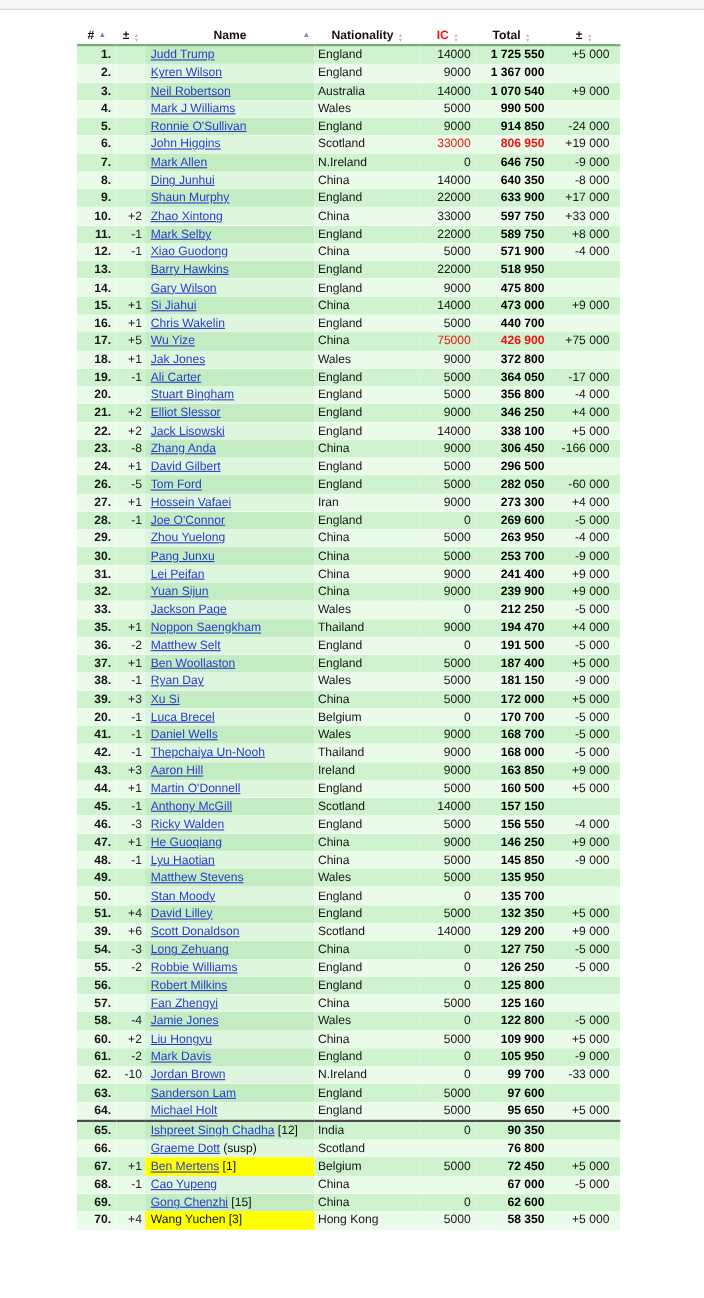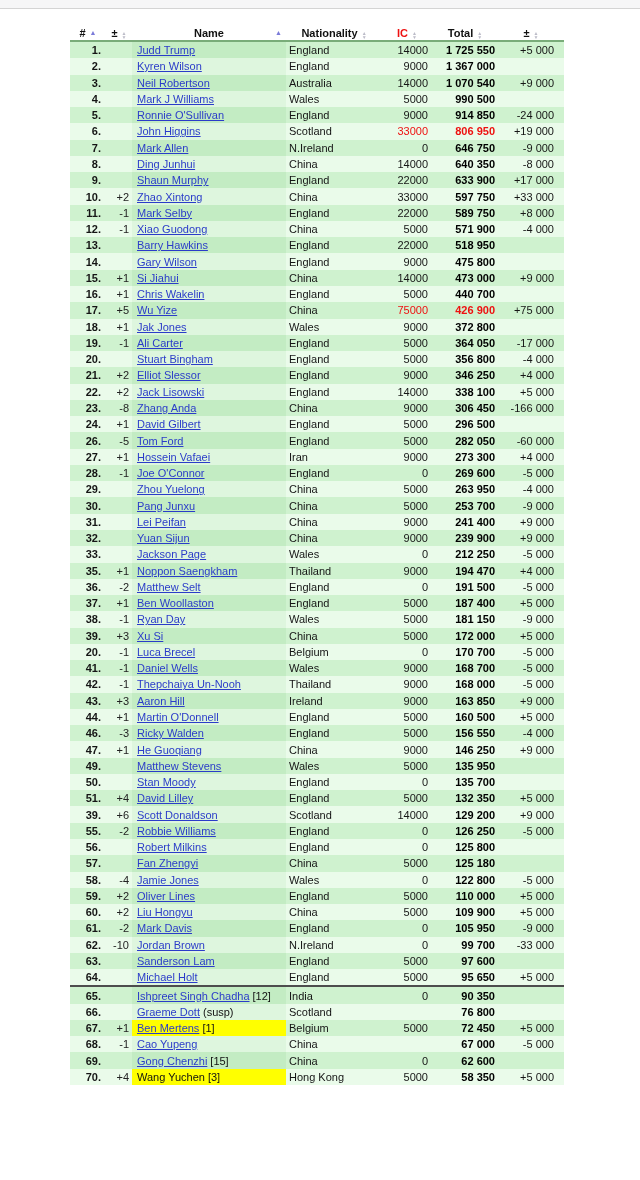--- a/index.html
+++ b/index.html
@@ -463,36 +463,54 @@
       <tr>
     <td class="rank">44.</td>
     <td class="move">+1</td>
     <td class="name"><a class="player">Martin O'Donnell</a></td>
     <td class="nat">England</td>
     <td class="ic">5000</td>
     <td class="total">160 500</td>
     <td class="chg">+5 000</td>
   </tr>
       <tr>
+    <td class="rank">45.</td>
+    <td class="move">-1</td>
+    <td class="name"><a class="player">Anthony McGill</a></td>
+    <td class="nat">Scotland</td>
+    <td class="ic">14000</td>
+    <td class="total">157 150</td>
+    <td class="chg"></td>
+  </tr>
+      <tr>
     <td class="rank">46.</td>
     <td class="move">-3</td>
     <td class="name"><a class="player">Ricky Walden</a></td>
     <td class="nat">England</td>
     <td class="ic">5000</td>
     <td class="total">156 550</td>
     <td class="chg">-4 000</td>
   </tr>
       <tr>
     <td class="rank">47.</td>
     <td class="move">+1</td>
     <td class="name"><a class="player">He Guoqiang</a></td>
     <td class="nat">China</td>
     <td class="ic">9000</td>
     <td class="total">146 250</td>
     <td class="chg">+9 000</td>
+  </tr>
+      <tr>
+    <td class="rank">48.</td>
+    <td class="move">-1</td>
+    <td class="name"><a class="player">Lyu Haotian</a></td>
+    <td class="nat">China</td>
+    <td class="ic">5000</td>
+    <td class="total">145 850</td>
+    <td class="chg">-9 000</td>
   </tr>
       <tr>
     <td class="rank">49.</td>
     <td class="move"></td>
     <td class="name"><a class="player">Matthew Stevens</a></td>
     <td class="nat">Wales</td>
     <td class="ic">5000</td>
     <td class="total">135 950</td>
     <td class="chg"></td>
   </tr>
@@ -517,20 +535,29 @@
       <tr>
     <td class="rank">39.</td>
     <td class="move">+6</td>
     <td class="name"><a class="player">Scott Donaldson</a></td>
     <td class="nat">Scotland</td>
     <td class="ic">14000</td>
     <td class="total">129 200</td>
     <td class="chg">+9 000</td>
   </tr>
       <tr>
+    <td class="rank">54.</td>
+    <td class="move">-3</td>
+    <td class="name"><a class="player">Long Zehuang</a></td>
+    <td class="nat">China</td>
+    <td class="ic">0</td>
+    <td class="total">127 750</td>
+    <td class="chg">-5 000</td>
+  </tr>
+      <tr>
     <td class="rank">55.</td>
     <td class="move">-2</td>
     <td class="name"><a class="player">Robbie Williams</a></td>
     <td class="nat">England</td>
     <td class="ic">0</td>
     <td class="total">126 250</td>
     <td class="chg">-5 000</td>
   </tr>
       <tr>
     <td class="rank">56.</td>
@@ -540,42 +567,33 @@
     <td class="ic">0</td>
     <td class="total">125 800</td>
     <td class="chg"></td>
   </tr>
       <tr>
     <td class="rank">57.</td>
     <td class="move"></td>
     <td class="name"><a class="player">Fan Zhengyi</a></td>
     <td class="nat">China</td>
     <td class="ic">5000</td>
-    <td class="total">125 180</td>
+    <td class="total">125 160</td>
     <td class="chg"></td>
   </tr>
       <tr>
     <td class="rank">58.</td>
     <td class="move">-4</td>
     <td class="name"><a class="player">Jamie Jones</a></td>
     <td class="nat">Wales</td>
     <td class="ic">0</td>
     <td class="total">122 800</td>
     <td class="chg">-5 000</td>
   </tr>
       <tr>
-    <td class="rank">59.</td>
-    <td class="move">+2</td>
-    <td class="name"><a class="player">Oliver Lines</a></td>
-    <td class="nat">England</td>
-    <td class="ic">5000</td>
-    <td class="total">110 000</td>
-    <td class="chg">+5 000</td>
-  </tr>
-      <tr>
     <td class="rank">60.</td>
     <td class="move">+2</td>
     <td class="name"><a class="player">Liu Hongyu</a></td>
     <td class="nat">China</td>
     <td class="ic">5000</td>
     <td class="total">109 900</td>
     <td class="chg">+5 000</td>
   </tr>
       <tr>
     <td class="rank">61.</td>

